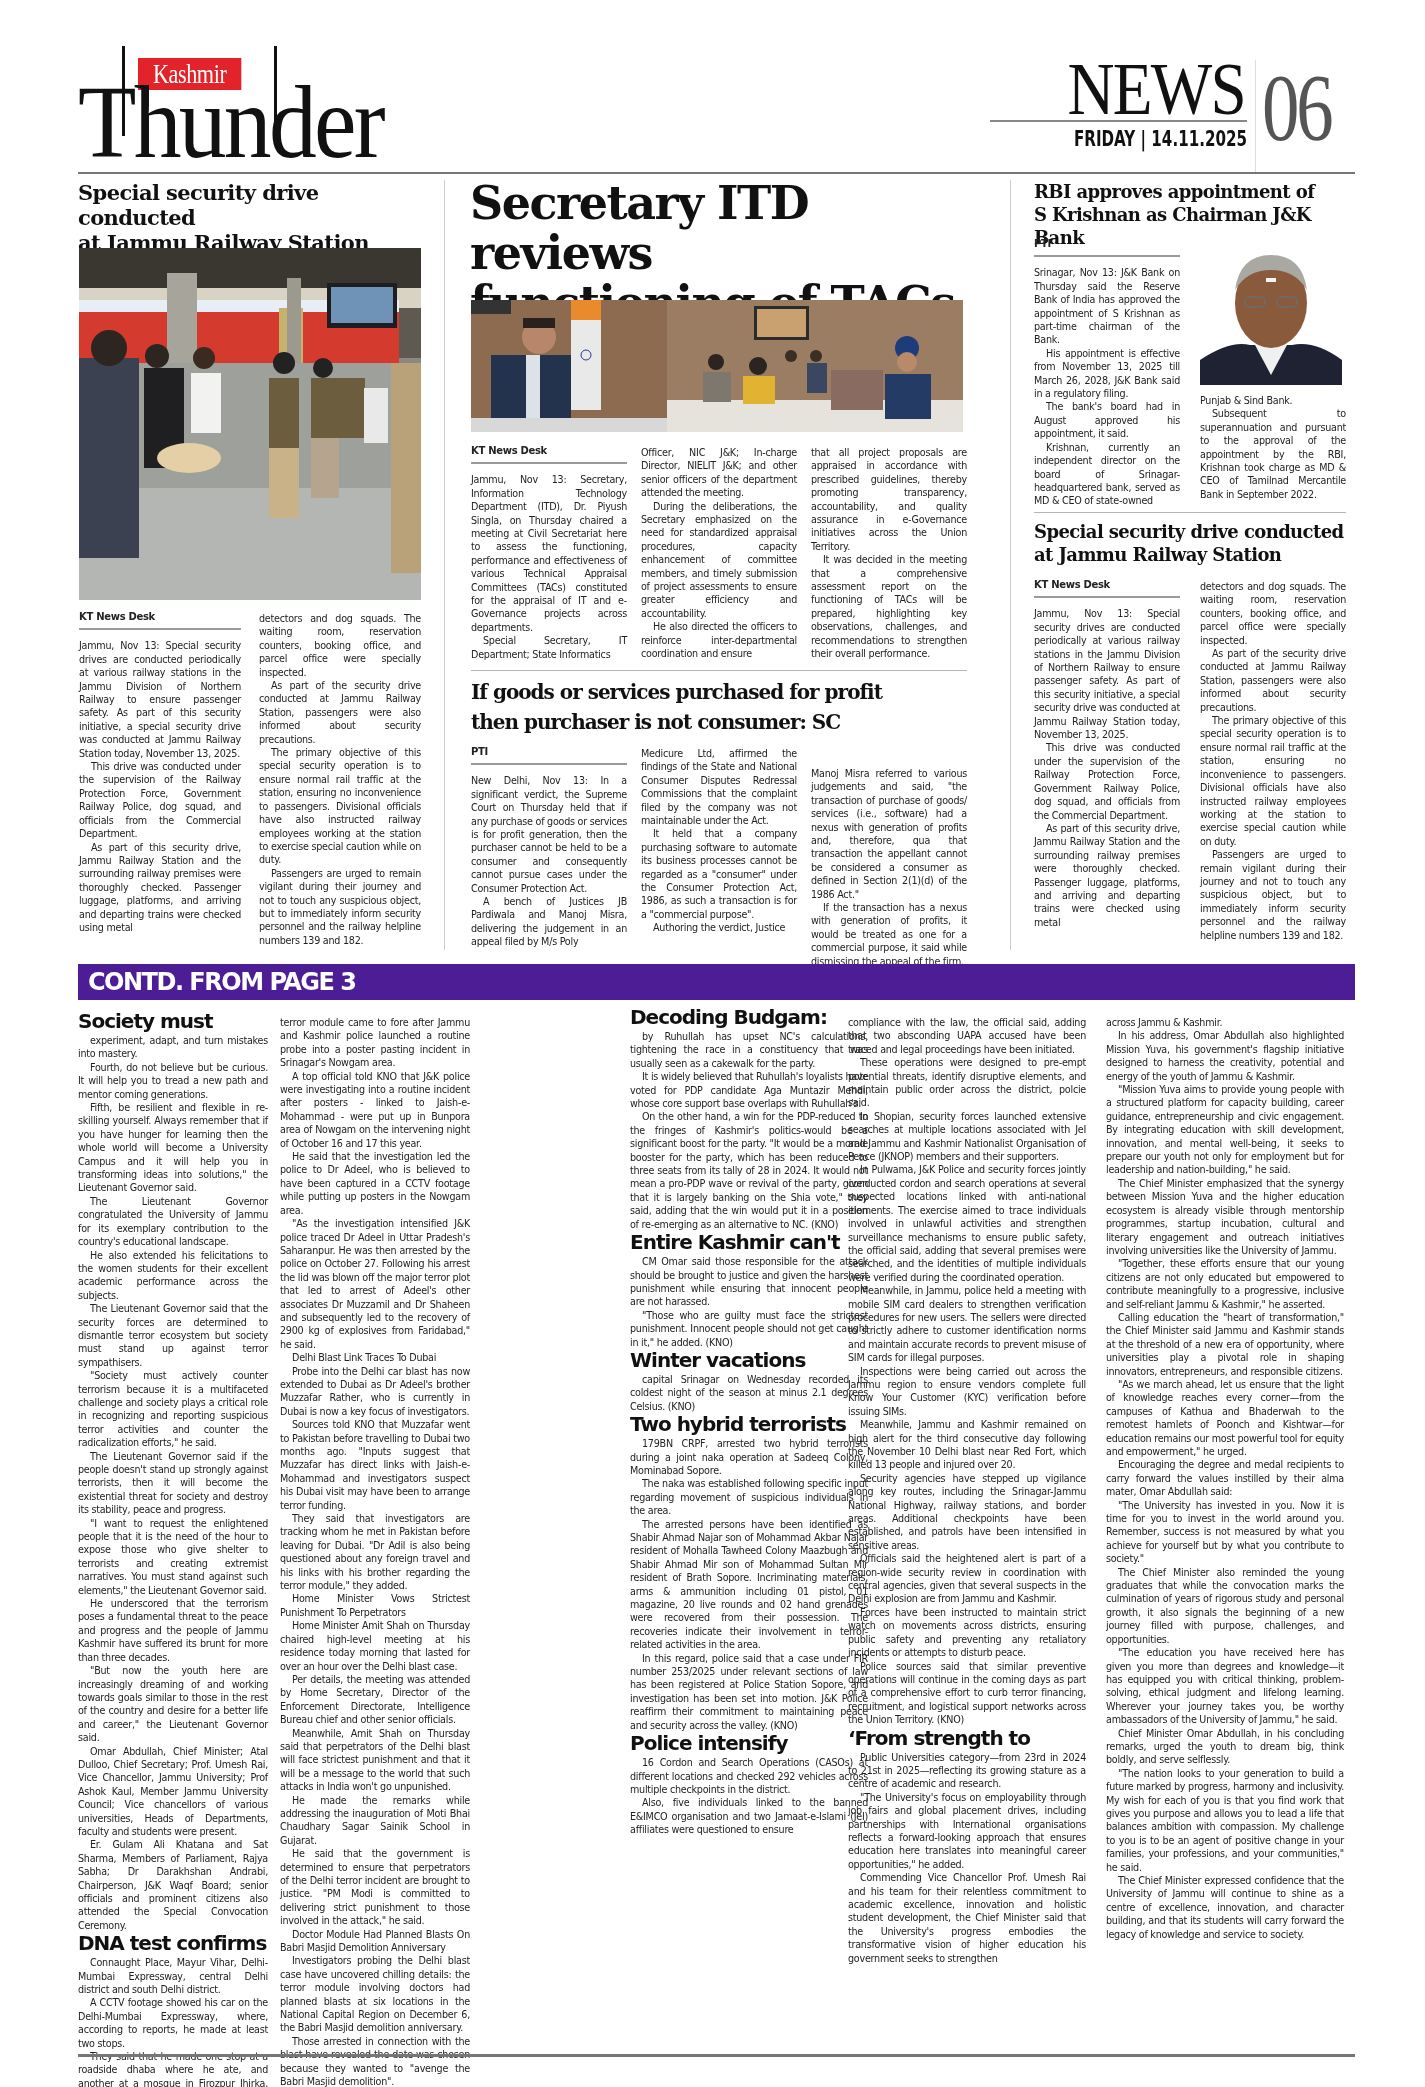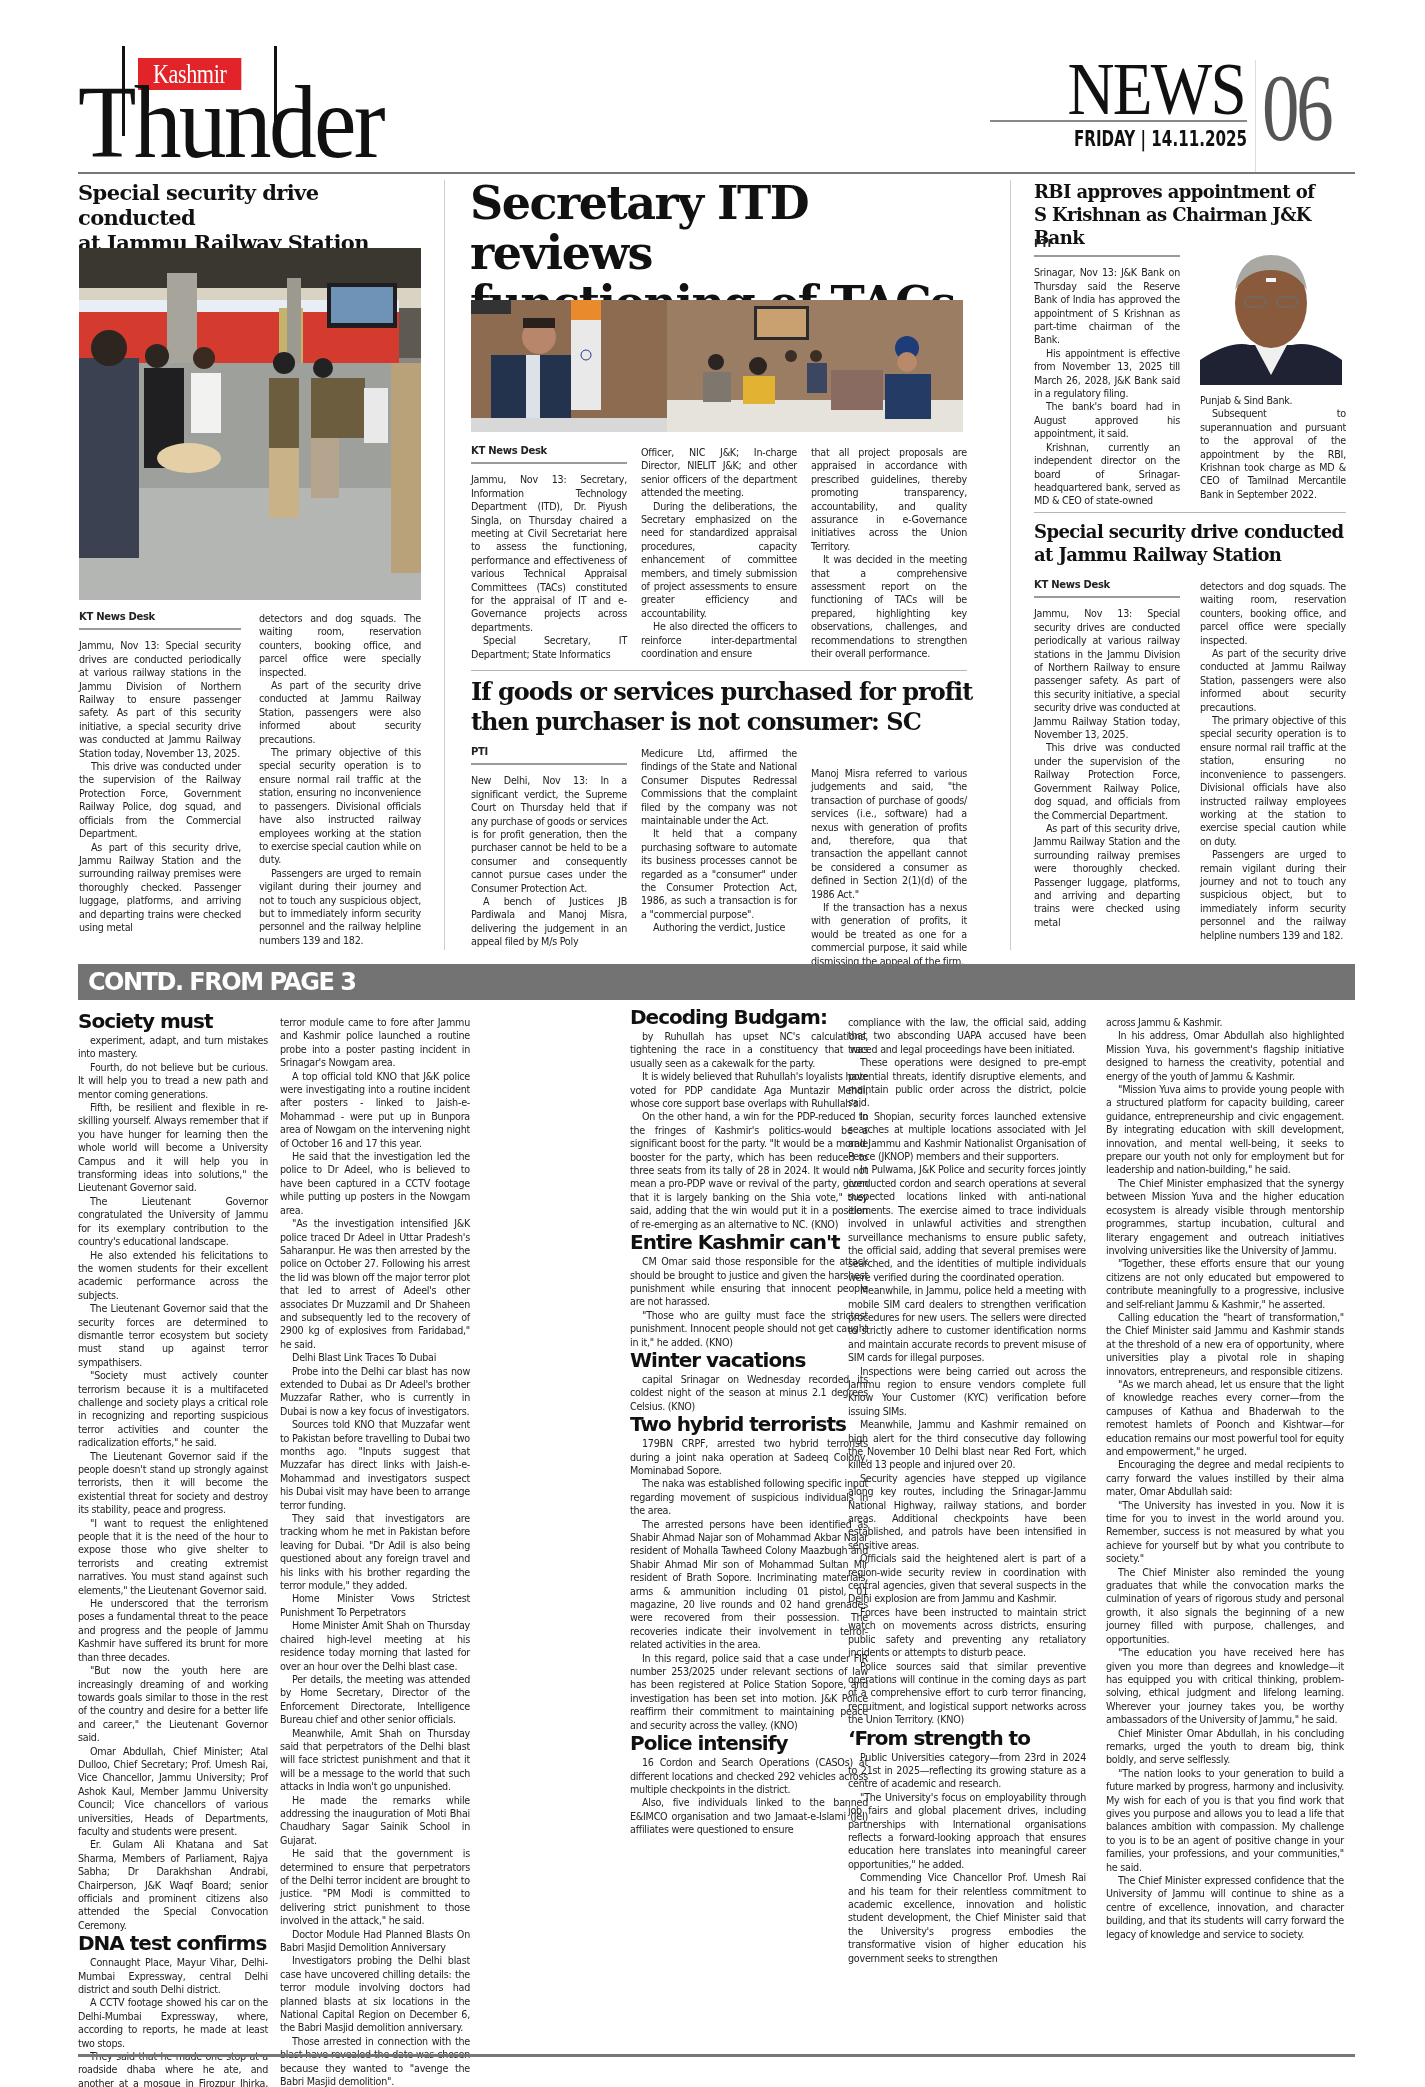--- a/index.html
+++ b/index.html
@@ -30,21 +30,21 @@
   .col p { text-indent: 12px; }
   .col p.noindent { text-indent: 0; }
   .sub { font-family: "DejaVu Sans", sans-serif; font-weight: bold; font-size: 20px; line-height: 20px; color: #111; letter-spacing: -1px; margin: 1px 0 3px 0; }
   .vrule { position: absolute; width: 1px; background: #ccc; }
   .hrule { position: absolute; height: 2px; background: #b5b5b5; }
 
   
   .photo { position: absolute; overflow: hidden; }
 
   
-  .contd-bar { position: absolute; left: 78px; top: 964px; width: 1277px; height: 36px; background: #737373; }
+  .contd-bar { position: absolute; left: 78px; top: 964px; width: 1277px; height: 36px; background: #4c1d95; }
   .contd-label { position: absolute; left: 10px; top: 0; font-family: "DejaVu Sans", sans-serif; font-weight: bold; font-size: 24px; line-height: 36px; color: #fff; letter-spacing: -1.5px; }
 
   .bottom-rule { position: absolute; left: 78px; top: 2054px; width: 1277px; height: 3px; background: #777; }
 </style>
 </head>
 <body>
 
 <div class="mast-logo">
   <div class="mast-bracket" style="left:44px;"></div>
   <div class="mast-bracket" style="left:196px;"></div>
@@ -157,21 +157,21 @@
     <p>He also directed the officers to reinforce inter-departmental coordination and ensure</p>
   </div>
   <div class="col" style="left:811px;top:446px;width:156px;">
     <p class="noindent">that all project proposals are appraised in accordance with prescribed guidelines, thereby promoting transparency, accountability, and quality assurance in e-Governance initiatives across the Union Territory.</p>
     <p>It was decided in the meeting that a comprehensive assessment report on the functioning of TACs will be prepared, highlighting key observations, challenges, and recommendations to strengthen their overall performance.</p>
   </div>
 </div>
 <div class="hrule" style="left:471px;top:670px;width:496px;height:1px;"></div>
 
 <div>
-  <div class="headline" style="position:absolute;left:471px;top:677px;width:520px;font-size:24px;line-height:30px;letter-spacing:-1px;">
+  <div class="headline" style="position:absolute;left:471px;top:677px;width:520px;font-size:20px;line-height:30px;letter-spacing:-1px;">
     <div>If goods or services purchased for profit</div>
     <div>then purchaser is not consumer: SC</div>
   </div>
   <div class="col" style="left:471px;top:745px;width:156px;">
     <div class="byline">PTI</div>
     <p class="noindent">New Delhi, Nov 13: In a significant verdict, the Supreme Court on Thursday held that if any purchase of goods or services is for profit generation, then the purchaser cannot be held to be a consumer and consequently cannot pursue cases under the Consumer Protection Act.</p>
     <p>A bench of Justices JB Pardiwala and Manoj Misra, delivering the judgement in an appeal filed by M/s Poly</p>
   </div>
   <div class="col" style="left:641px;top:747px;width:156px;">
     <p class="noindent">Medicure Ltd, affirmed the findings of the State and National Consumer Disputes Redressal Commissions that the complaint filed by the company was not maintainable under the Act.</p>

